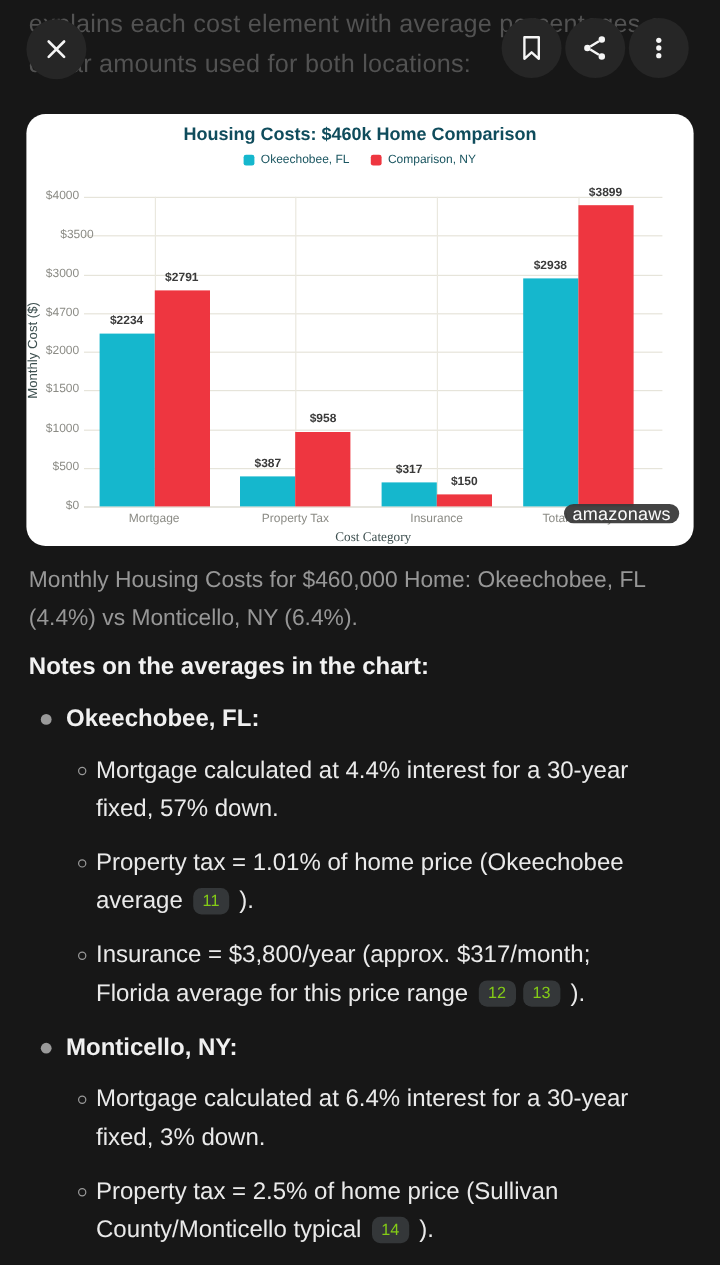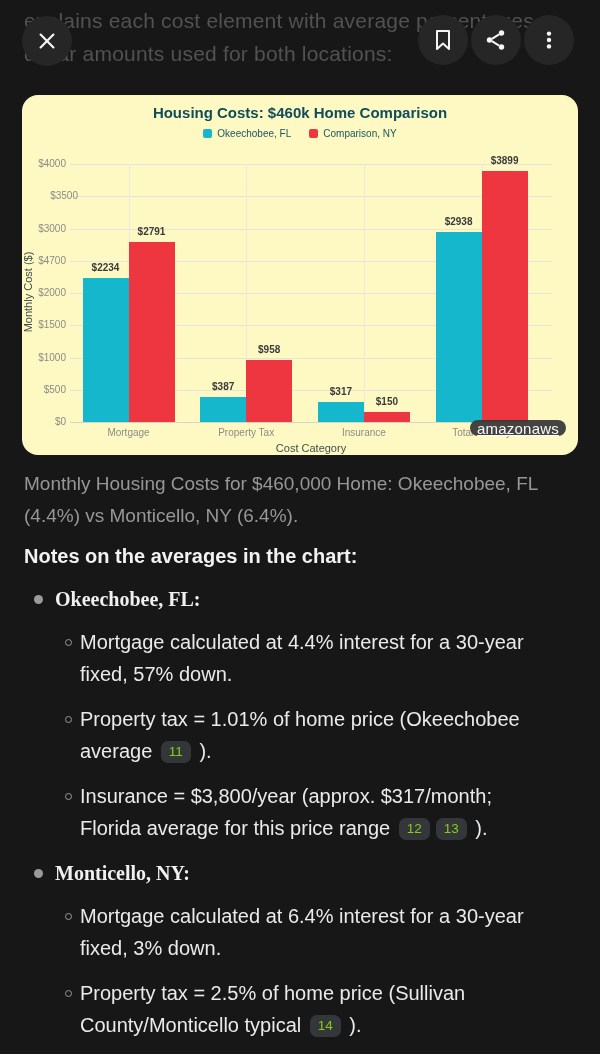--- a/index.html
+++ b/index.html
@@ -24,21 +24,21 @@
   .hdr-btn {
     position:absolute; width:50px; height:50px; border-radius:50%;
     background:#262626; border:none; z-index:5;
     display:flex; align-items:center; justify-content:center; cursor:pointer;
   }
   .hdr-btn svg { display:block; }
 
   
   .chart-card {
     position:absolute; left:22px; top:95px; width:556px; height:360px;
-    background:#fef9c3; border-radius:16px; z-index:3; overflow:hidden;
+    background:#ffffff; border-radius:16px; z-index:3; overflow:hidden;
   }
   .chart-title {
     position:absolute; top:9px; left:0; width:100%;
     text-align:center; font-size:15px; font-weight:bold; color:#0f4c5c;
   }
   .legend {
     position:absolute; top:33px; left:0; width:100%;
     display:flex; justify-content:center; gap:18px;
   }
   .legend-item { display:flex; align-items:center; gap:5px; }
@@ -46,47 +46,46 @@
   .legend-label { font-size:10px; color:#1a5560; }
 
   .plot { position:absolute; inset:0; }
   .gridline-h { position:absolute; height:1px; background:#e6e4da; }
   .gridline-h.zero { background:#d6d4c9; }
   .gridline-v { position:absolute; width:1px; background:#eae8df; }
   .y-tick { position:absolute; font-size:10px; color:#8b8b85; text-align:right; width:40px; }
   .bar { position:absolute; }
   .bar-value { position:absolute; font-size:10px; font-weight:bold; color:#3a3a3a; text-align:center; width:60px; }
   .cat-label { position:absolute; font-size:10px; color:#8b8b85; text-align:center; width:110px; }
-  .x-axis-title { position:absolute; font-size:11px; color:#3d4f4f; text-align:center; width:160px; }
+  .x-axis-title { position:absolute; font-size:11px; color:#3d4f4f; text-align:center; width:160px;font-family:Liberation Serif, serif; }
   .y-axis-title {
     position:absolute; left:-74px; top:191px; width:160px; text-align:center;
     font-size:11px; color:#3d4f4f; transform:rotate(-90deg);
   }
   .watermark {
     position:absolute; left:448px; top:325px; width:96px; height:16px;
     background:rgba(58,58,58,.95); border-radius:14px; color:#fafafa;
     font-size:15px; display:flex; align-items:center; justify-content:center;
     letter-spacing:.2px;
-    text-decoration:underline;
   }
 
   
   .caption {
     position:absolute; left:24px; top:468px; width:556px;
     font-size:19px; line-height:32px; color:#979797;
   }
   .notes-heading {
     position:absolute; left:24px; top:545px; width:556px;
     font-size:20px; font-weight:bold; color:#f2f2f2;
   }
   .notes-list { position:absolute; left:24px; top:583px; width:560px; list-style:none; }
   .l1-item { margin-top:0; }
   .l1-item + .l1-item { margin-top:11px; }
   .l1-head { position:relative; padding-left:31px; font-size:20px; font-weight:bold;
-             line-height:32px; color:#f0f0f0; margin-bottom:11px;font-family:Liberation Serif, serif; }
+             line-height:32px; color:#f0f0f0; margin-bottom:11px; }
   .l1-bullet { position:absolute; left:10px; top:12px; width:9px; height:9px;
                border-radius:50%; background:#9a9a9a; }
   .l2-list { list-style:none; }
   .l2-item { position:relative; padding-left:56px; max-width:532px;
              font-size:20px; line-height:32px; color:#eaeaea; margin-bottom:13px; }
   .l2-bullet { position:absolute; left:41px; top:13px; width:7px; height:7px;
                border-radius:50%; border:1.5px solid #9a9a9a; background:transparent; }
   .l2-body { display:block; max-width:470px; }
   .cite {
     display:inline-block; background:#343739; color:#84cc16;

